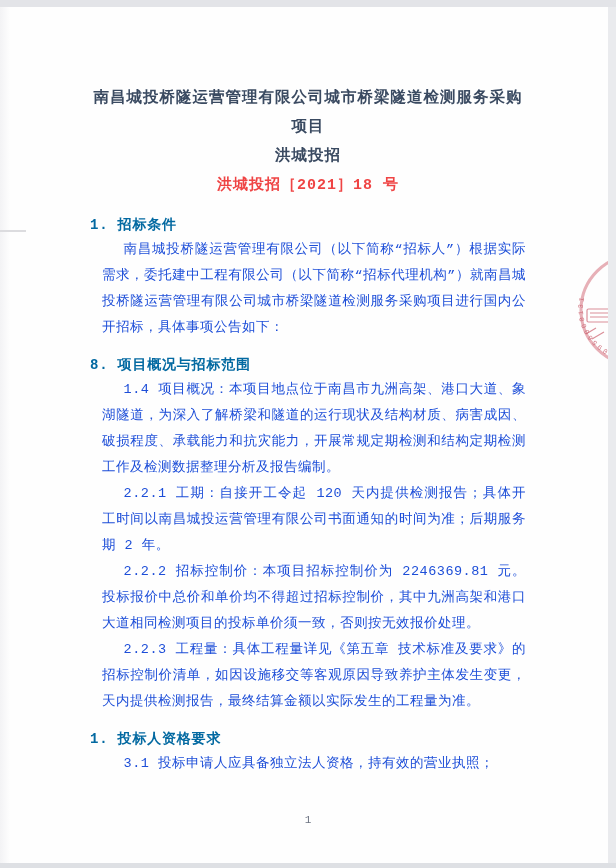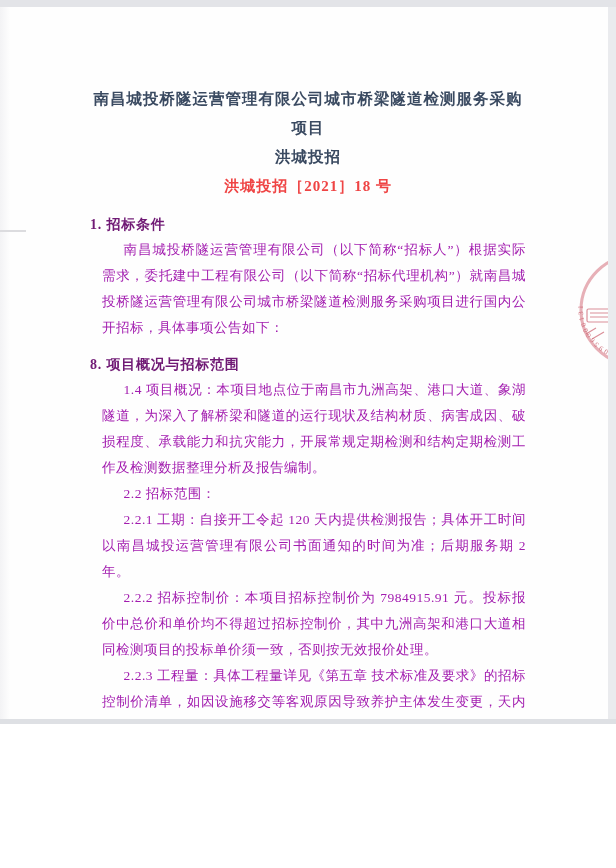--- a/index.html
+++ b/index.html
@@ -3,24 +3,24 @@
 <meta charset="utf-8">
 <style>
   html, body {
     margin: 0;
     padding: 0;
     background: #ffffff;
   }
   .page {
     position: relative;
     width: 616px;
-    height: 724px;
+    height: 868px;
     background: #fefefe;
     overflow: hidden;
-    font-family: Liberation Serif, serif;
+    font-family: Liberation Mono, monospace;
   }
   
   .edge-top {
     position: absolute; top: 0; left: 0; right: 0; height: 7px;
     background: #e3e4e8; z-index: 5;
   }
   .edge-bottom {
     position: absolute; bottom: 0; left: 0; right: 0; height: 5px;
     background: #dee0e4; z-index: 5;
   }
@@ -60,30 +60,30 @@
     font-size: 15px;
     line-height: 30px;
     color: #ef4444;
     letter-spacing: 1px;
   }
   .section-heading {
     margin: 12px 0 0 0;
     font-size: 14px;
     font-weight: bold;
     line-height: 24px;
-    color: #701a75;
+    color: #0369a1;
     letter-spacing: 0.8px;
   }
   .para {
     margin: 0 0 0 12px;
     font-size: 13.5px;
     line-height: 26px;
     text-align: justify;
     text-indent: 1.6em;
-    color: #a21caf;
+    color: #1d4ed8;
     letter-spacing: 0.5px;
   }
   .page-number {
     position: absolute;
     top: 814px;
     left: 0;
     right: 0;
     text-align: center;
     font-size: 11px;
     color: #6b7280;
@@ -107,23 +107,22 @@
       <div class="title-line">南昌城投桥隧运营管理有限公司城市桥梁隧道检测服务采购项目</div>
       <div class="title-line">洪城投招</div>
       <div class="doc-number">洪城投招［2021］18 号</div>
     </div>
 
     <h2 class="section-heading">1. 招标条件</h2>
     <p class="para">南昌城投桥隧运营管理有限公司（以下简称“招标人”）根据实际需求，委托建中工程有限公司（以下简称“招标代理机构”）就南昌城投桥隧运营管理有限公司城市桥梁隧道检测服务采购项目进行国内公开招标，具体事项公告如下：</p>
 
     <h2 class="section-heading">8. 项目概况与招标范围</h2>
     <p class="para">1.4 项目概况：本项目地点位于南昌市九洲高架、港口大道、象湖隧道，为深入了解桥梁和隧道的运行现状及结构材质、病害成因、破损程度、承载能力和抗灾能力，开展常规定期检测和结构定期检测工作及检测数据整理分析及报告编制。</p>
-    <p class="para">2.2 招标范围：</p>
     <p class="para">2.2.1 工期：自接开工令起 120 天内提供检测报告；具体开工时间以南昌城投运营管理有限公司书面通知的时间为准；后期服务期 2 年。</p>
-    <p class="para">2.2.2 招标控制价：本项目招标控制价为 7984915.91 元。投标报价中总价和单价均不得超过招标控制价，其中九洲高架和港口大道相同检测项目的投标单价须一致，否则按无效报价处理。</p>
+    <p class="para">2.2.2 招标控制价：本项目招标控制价为 2246369.81 元。投标报价中总价和单价均不得超过招标控制价，其中九洲高架和港口大道相同检测项目的投标单价须一致，否则按无效报价处理。</p>
     <p class="para">2.2.3 工程量：具体工程量详见《第五章 技术标准及要求》的招标控制价清单，如因设施移交等客观原因导致养护主体发生变更，天内提供检测报告，最终结算金额以实际发生的工程量为准。</p>
 
     <h2 class="section-heading">1. 投标人资格要求</h2>
     <p class="para">3.1 投标申请人应具备独立法人资格，持有效的营业执照；</p>
 
   </div>
 
   <svg class="seal" viewBox="0 0 140 140" width="140" height="140" aria-hidden="true">
     <defs>
       <path id="sealTextArc" d="M 44,108 A 48,48 0 0 1 36,22" fill="none"></path>

